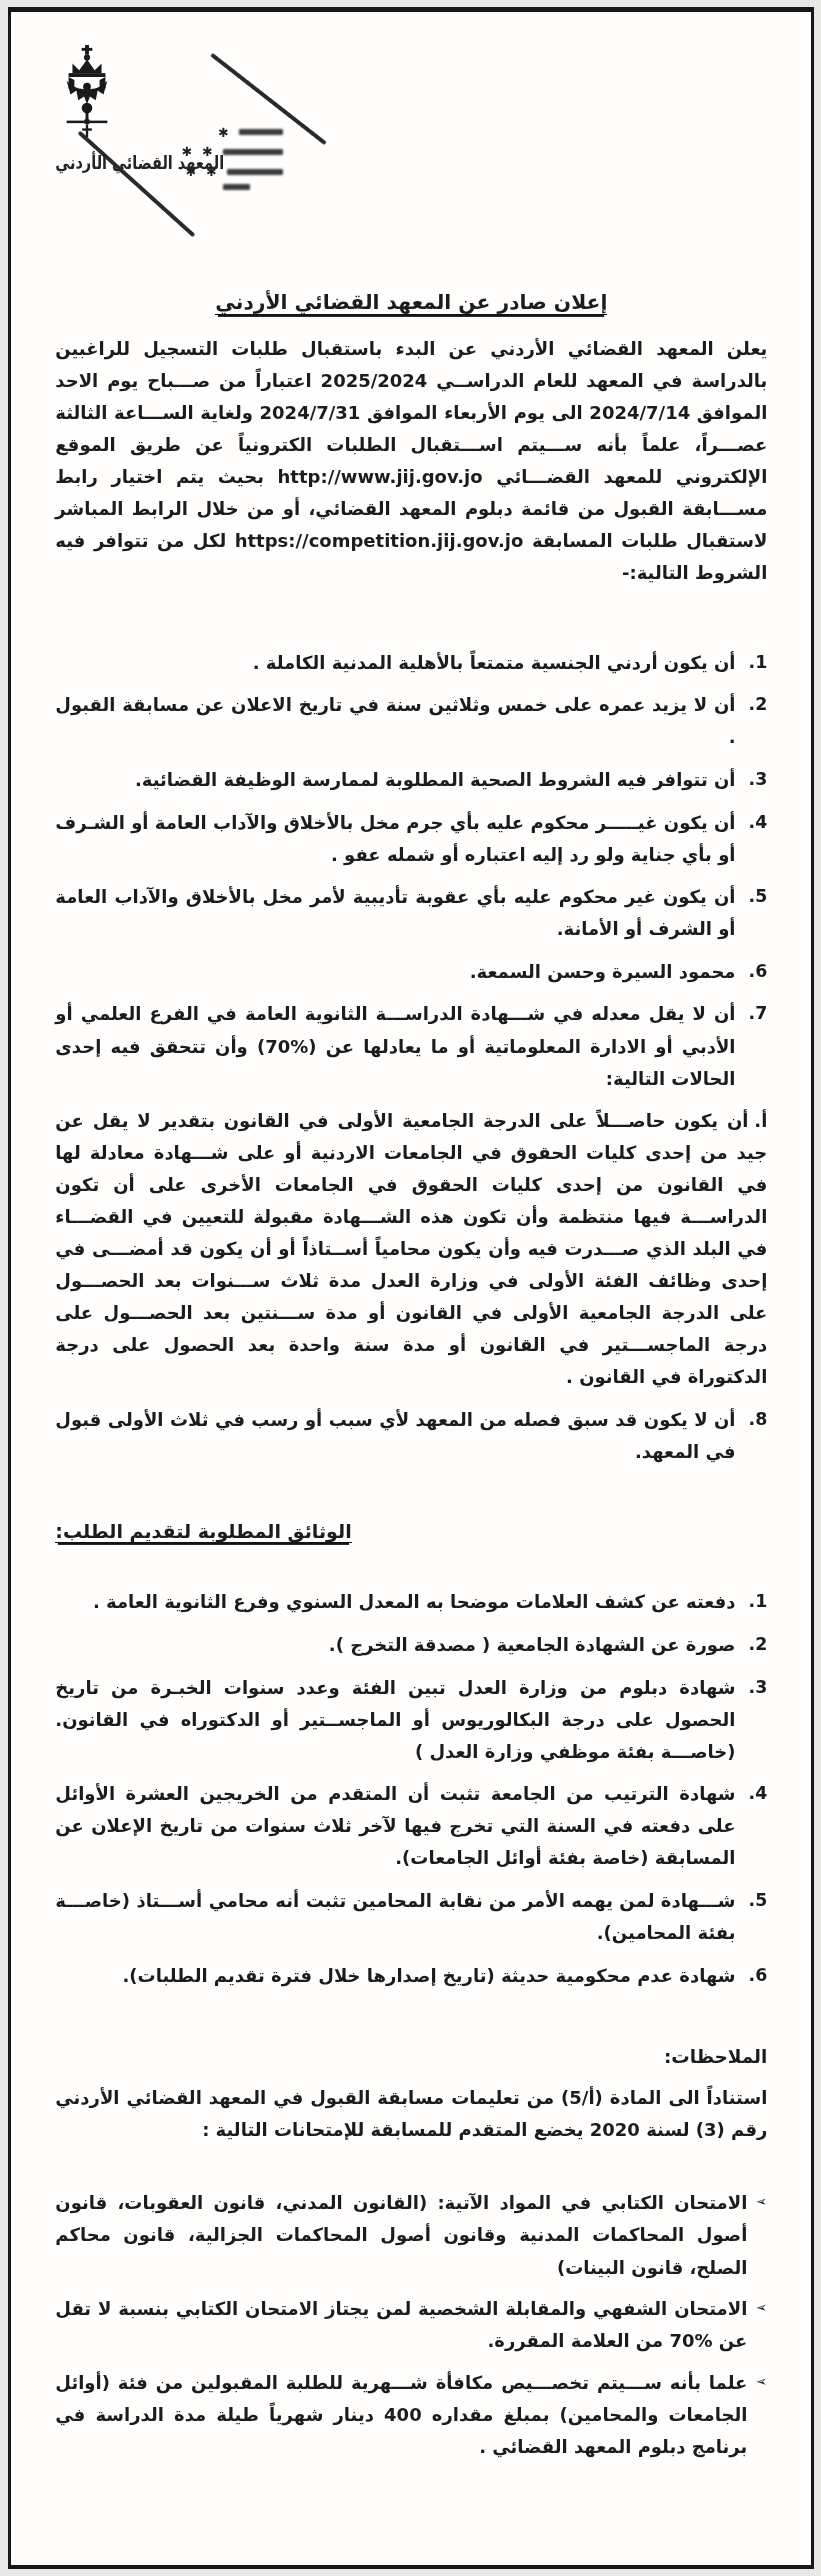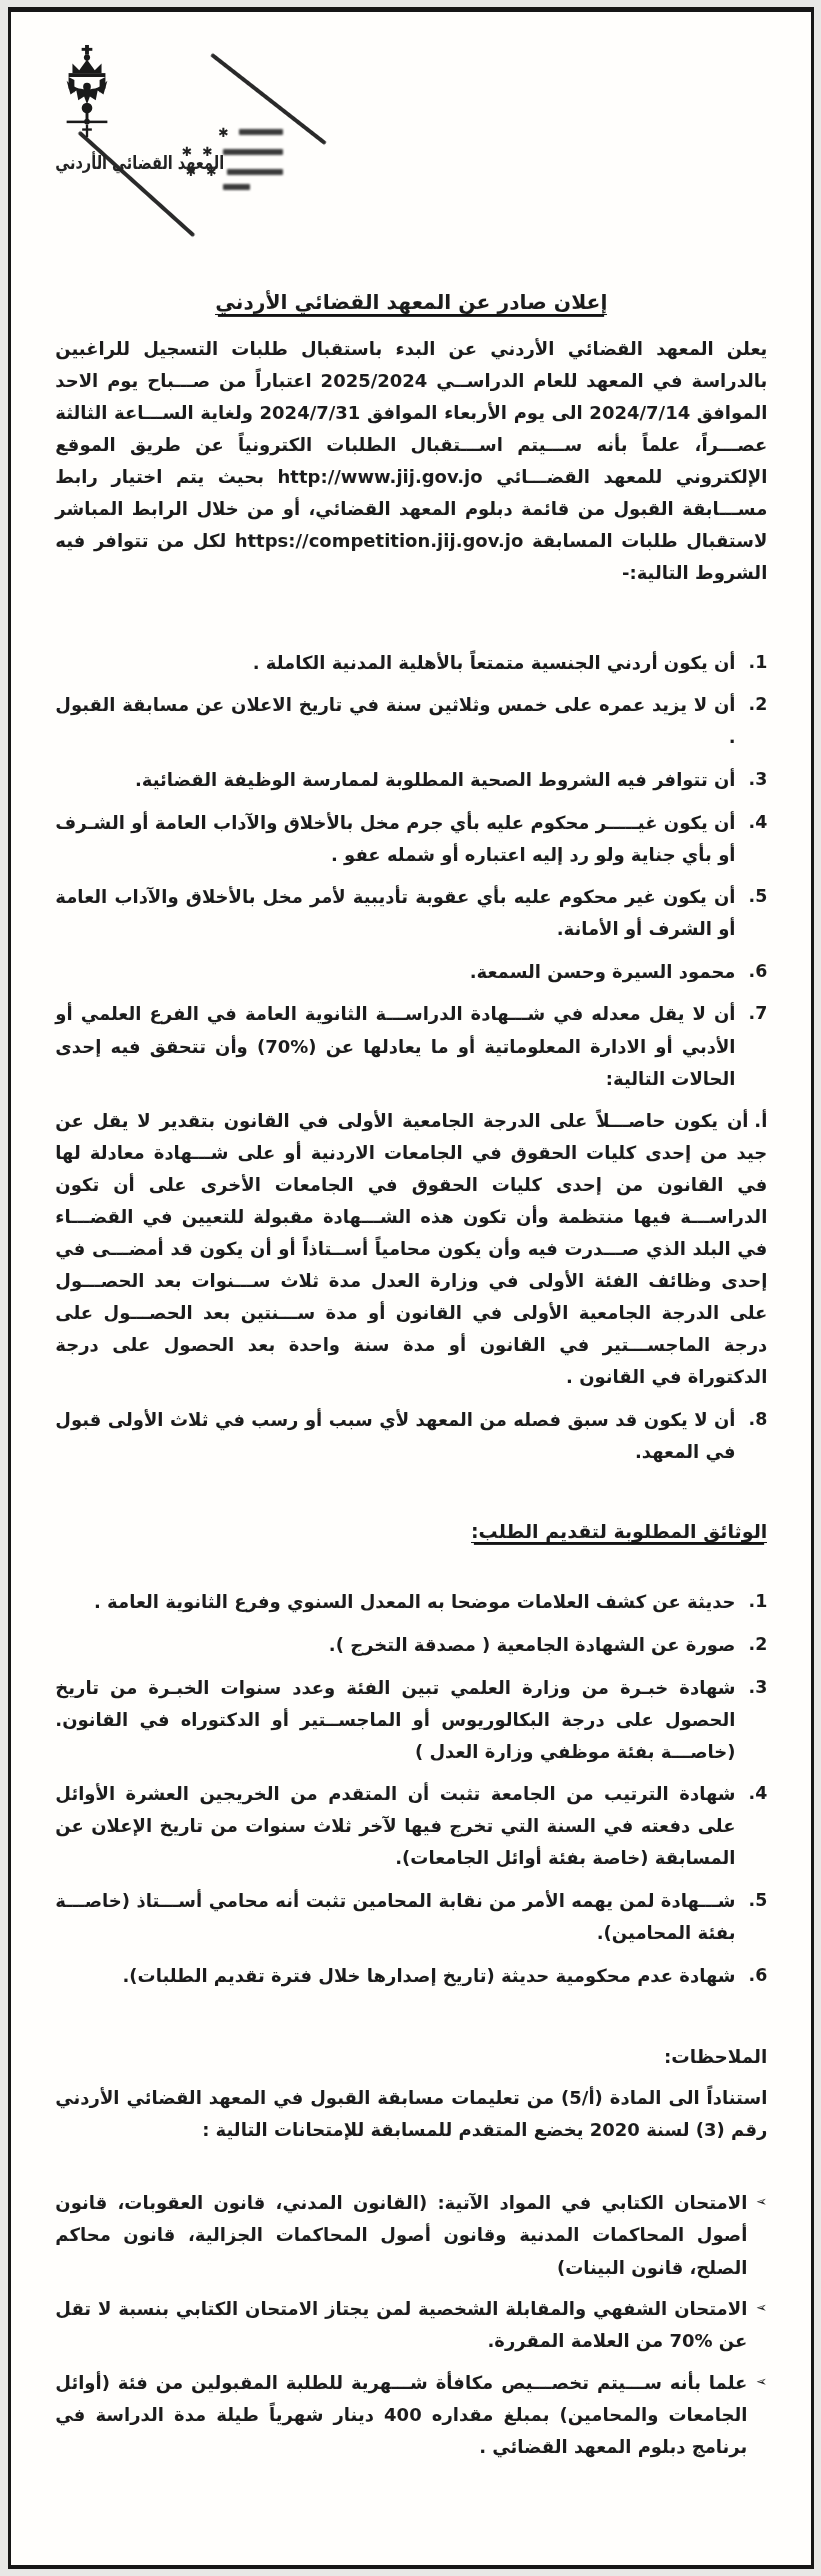--- a/index.html
+++ b/index.html
@@ -36,21 +36,21 @@
   }
   .main-title{font-size:20.3px}
   .intro{}
   
   .olist{margin-top:29px}
   .li{display:flex;gap:6.8px;margin:10.6px 0;align-items:flex-start}
   .num{flex:0 0 auto;min-width:25px;font-weight:800;font-size:17.4px;line-height:1.78}
   .li .jtxt{flex:1}
   .sub-item{margin:7.7px 0}
   .sub-item .snum{font-weight:800;margin-left:5.8px}
-  .docs-head-wrap{text-align:right;margin-top:41px}
+  .docs-head-wrap{text-align:left;margin-top:41px}
   .docs-head{font-size:19px}
   .dlist{margin-top:33px}
   
   .notes-head{margin-top:44px;font-size:18.4px;font-weight:700}
   .notes-intro{margin-top:15px}
   .blist{margin-top:13.5px}
   .blt{display:flex;gap:8.7px;margin:9.7px 0;align-items:flex-start}
   .marker{flex:0 0 auto;display:inline-block;transform:scaleX(-1);font-size:13.5px;margin-top:5.8px;font-weight:700}
 </style>
 </head>
@@ -146,29 +146,29 @@
         <div class="jtxt"><span>أن لا يكون قد سبق فصله من المعهد لأي سبب أو رسب في ثلاث الأولى قبول في المعهد.</span></div>
       </div>
   </div>
 
   <div class="docs-head-wrap">
     <span class="h-underline docs-head">الوثائق المطلوبة لتقديم الطلب:</span>
   </div>
   <div class="olist dlist">
     <div class="li">
         <span class="num">1.</span>
-        <div class="jtxt"><span>حديثة عن </span><span class="bld">كشف العلامات</span><span> موضحا به المعدل السنوي وفرع الثانوية العامة .</span></div>
+        <div class="jtxt"><span>دفعته عن </span><span class="bld">كشف العلامات</span><span> موضحا به المعدل السنوي وفرع الثانوية العامة .</span></div>
       </div>
     <div class="li">
         <span class="num">2.</span>
         <div class="jtxt"><span>صورة عن الشهادة الجامعية ( مصدقة التخرج ).</span></div>
       </div>
     <div class="li">
         <span class="num">3.</span>
-        <div class="jtxt"><span>شهادة خبـرة من وزارة العلمي تبين الفئة وعدد سنوات الخبـرة من تاريخ الحصول على درجة البكالوريوس أو الماجســتير أو الدكتوراه في القانون.</span><span class="bld">(خاصـــة بفئة موظفي وزارة العدل )</span></div>
+        <div class="jtxt"><span>شهادة دبلوم من وزارة العدل تبين الفئة وعدد سنوات الخبـرة من تاريخ الحصول على درجة البكالوريوس أو الماجســتير أو الدكتوراه في القانون.</span><span class="bld">(خاصـــة بفئة موظفي وزارة العدل )</span></div>
       </div>
     <div class="li">
         <span class="num">4.</span>
         <div class="jtxt"><span>شهادة الترتيب من الجامعة تثبت أن المتقدم من الخريجين العشرة الأوائل على دفعته في السنة التي تخرج فيها لآخر ثلاث سنوات من تاريخ الإعلان عن المسابقة </span><span class="bld">(خاصة بفئة أوائل الجامعات).</span></div>
       </div>
     <div class="li">
         <span class="num">5.</span>
         <div class="jtxt"><span>شـــهادة لمن يهمه الأمر من نقابة المحامين تثبت أنه محامي أســـتاذ </span><span class="bld">(خاصـــة بفئة المحامين).</span></div>
       </div>
     <div class="li">

